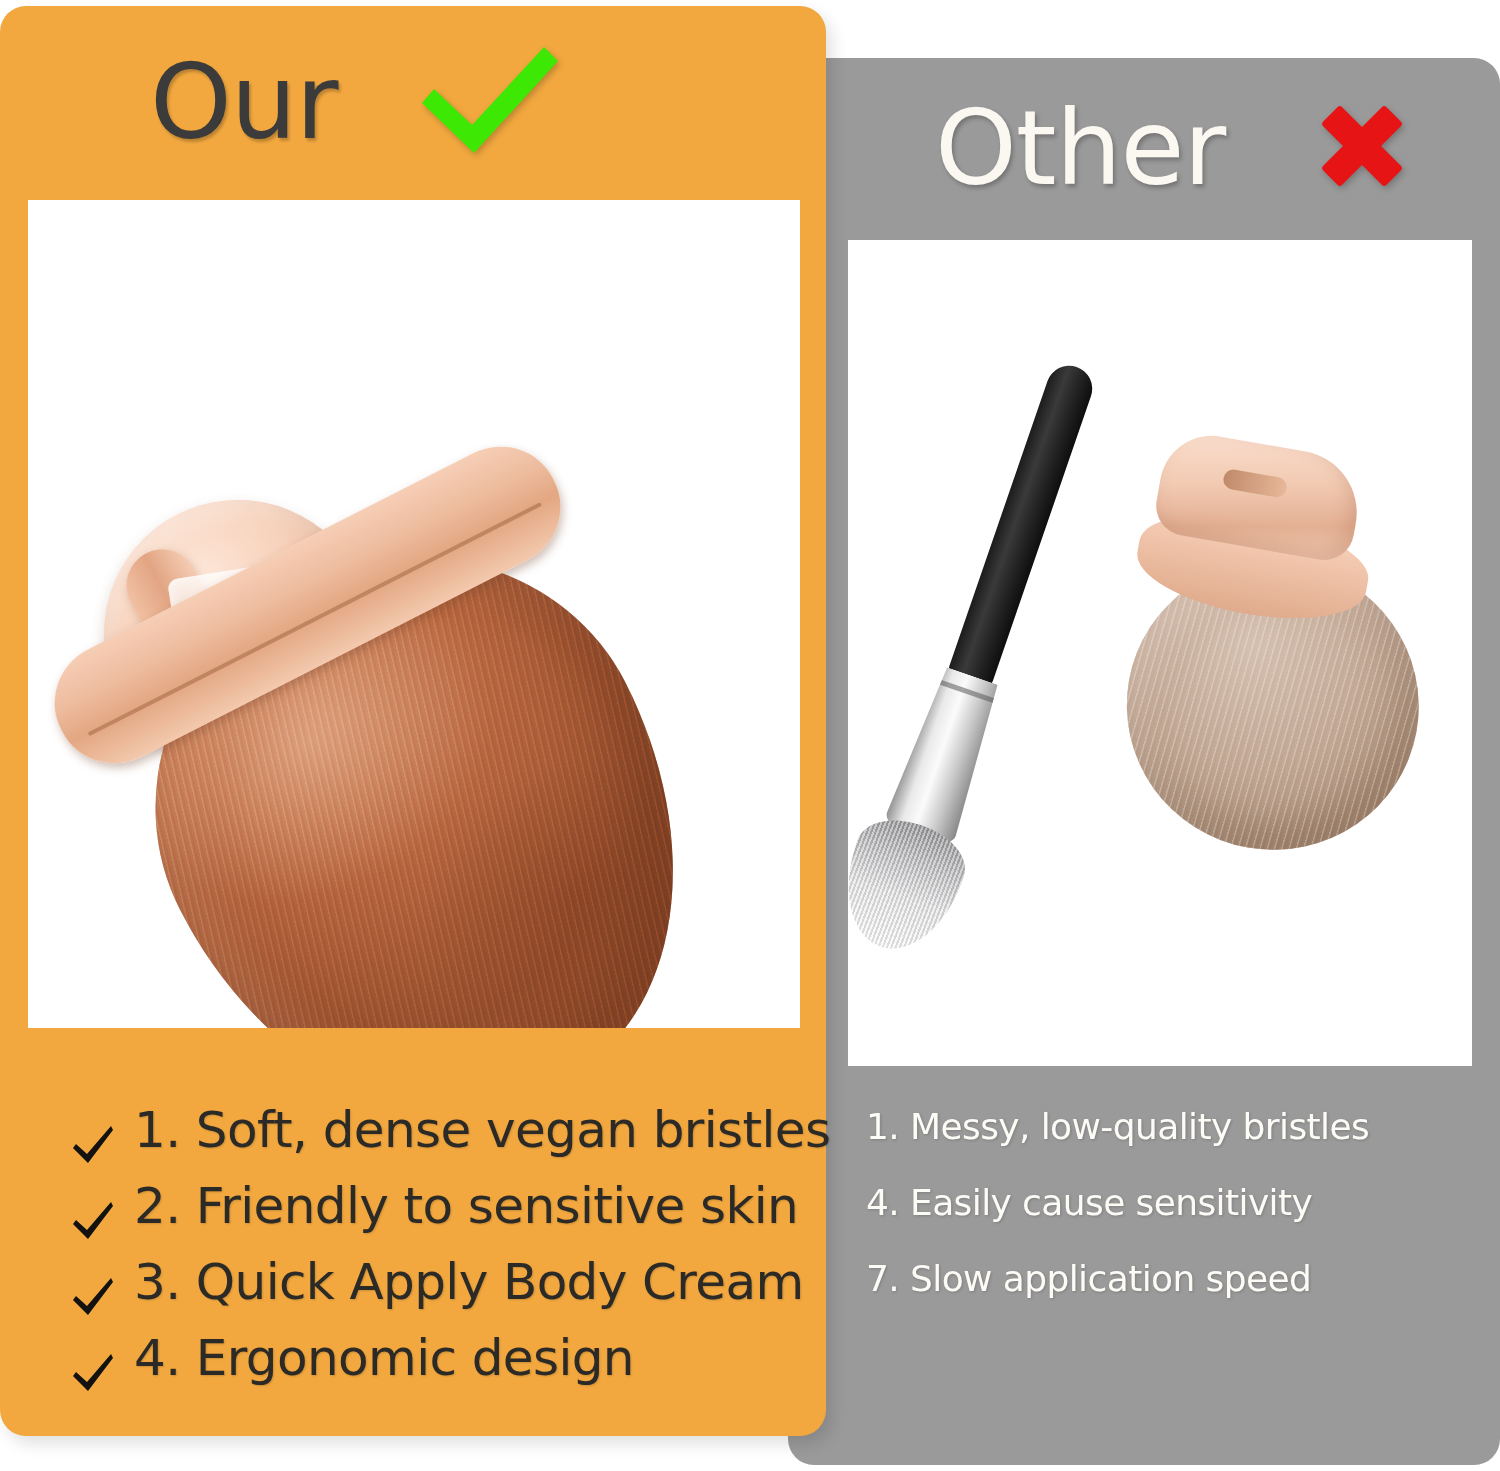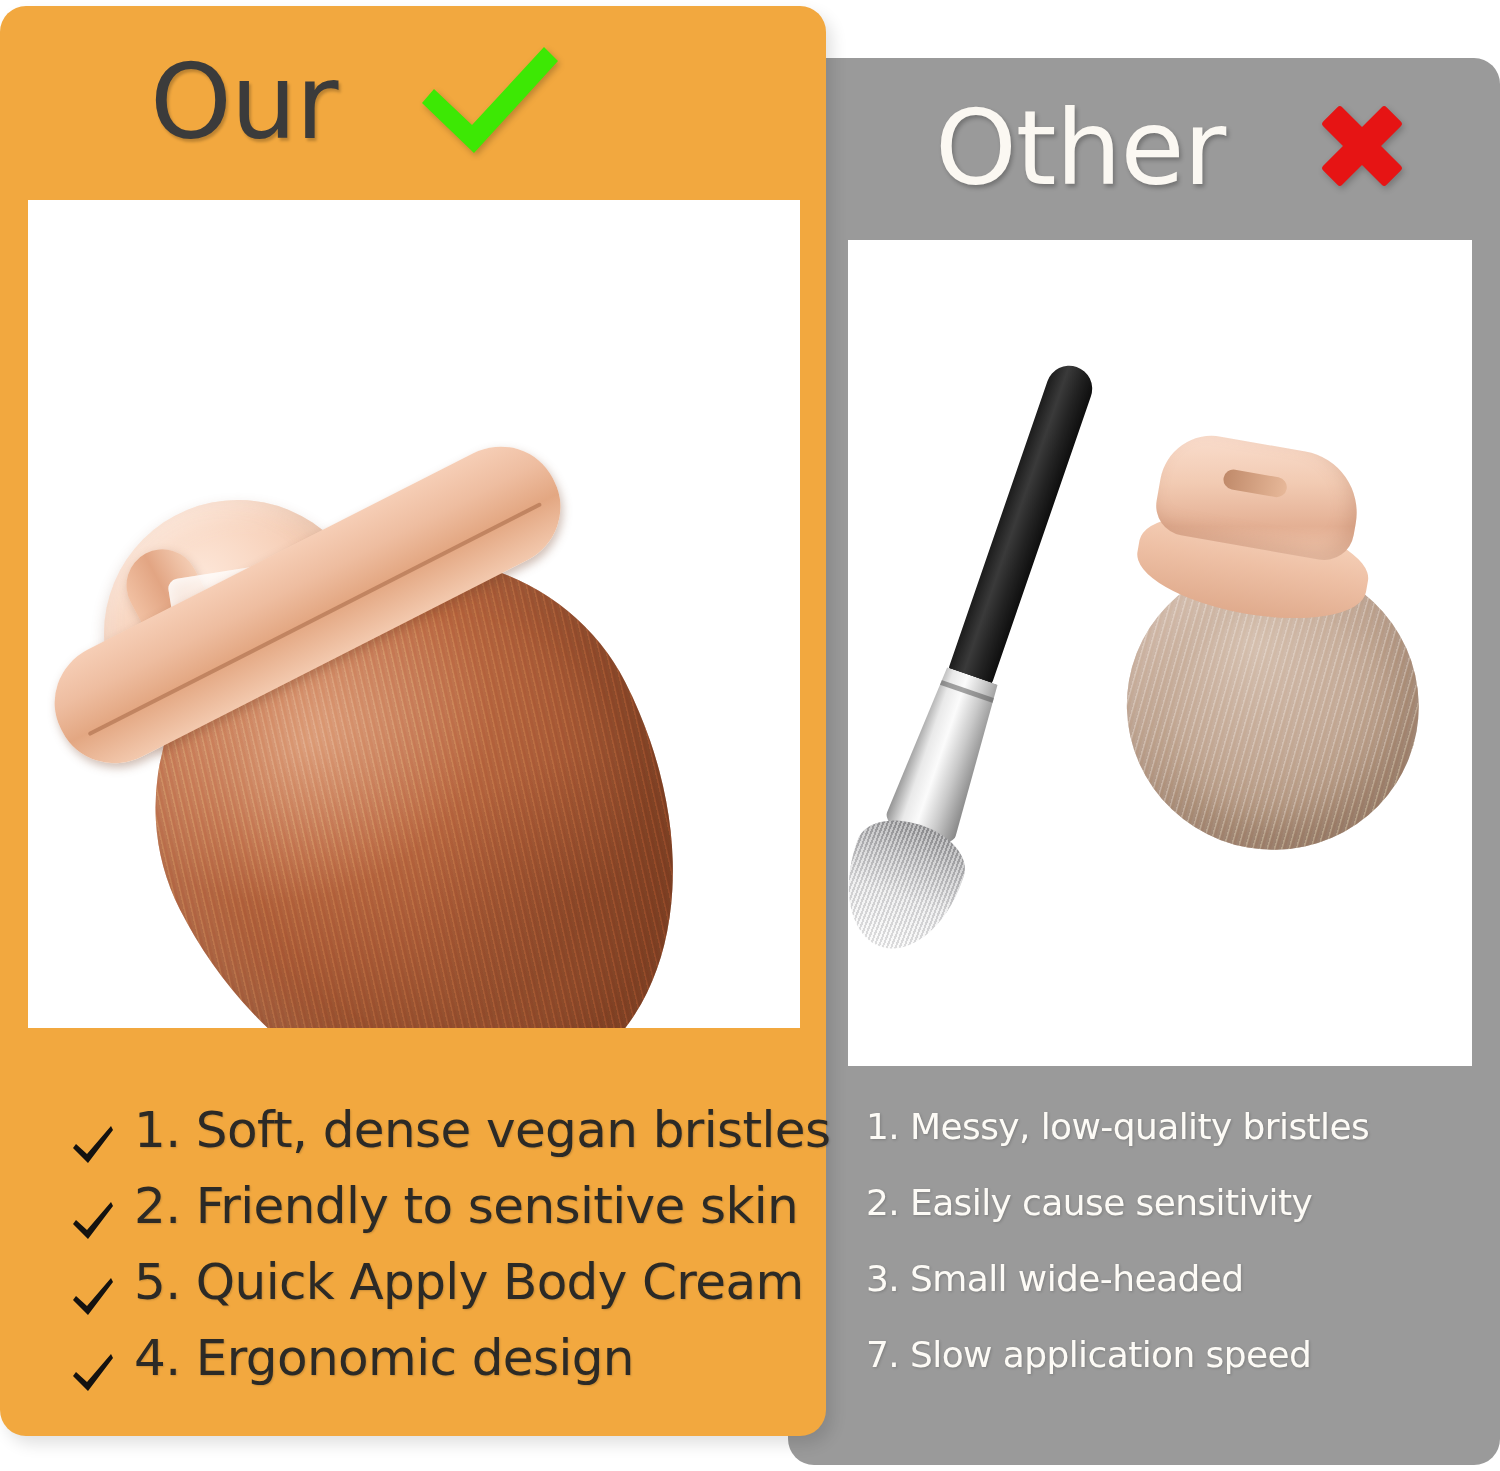--- a/index.html
+++ b/index.html
@@ -405,24 +405,21 @@
           </g>
         </svg>
       </span>
     </div>
 
     <ul class="feature-list" id="other-list" style="left:78px; top:1050px;">
       <li class="feature-item">
         <span class="feature-text">1. Messy, low-quality bristles</span>
       </li>
       <li class="feature-item">
-        <span class="feature-text">2.  Easily cause sensitivity</span>
-      </li>
-      <li class="feature-item">
-        <span class="feature-text">3. Small wide-headed</span>
+        <span class="feature-text">4.  Easily cause sensitivity</span>
       </li>
       <li class="feature-item">
         <span class="feature-text">7. Slow application speed</span>
       </li>
     </ul>
   </div>
 
   <div class="photo-plate" id="other-photo">
 
     <div class="art" id="other-brush1" style="left:80px; top:124px;">
@@ -467,21 +464,21 @@
           </svg>
         </span>
         <span class="feature-text">2. Friendly to sensitive skin</span>
       </li>
       <li class="feature-item">
         <span class="tick">
           <svg width="46" height="46" viewBox="0 0 46 46">
             <path d="M3 26 L6 22 L17 32 L41 4 L43 8 L18 41 Z" fill="#141210"></path>
           </svg>
         </span>
-        <span class="feature-text">5. Quick Apply Body Cream</span>
+        <span class="feature-text">3. Quick Apply Body Cream</span>
       </li>
       <li class="feature-item">
         <span class="tick">
           <svg width="46" height="46" viewBox="0 0 46 46">
             <path d="M3 26 L6 22 L17 32 L41 4 L43 8 L18 41 Z" fill="#141210"></path>
           </svg>
         </span>
         <span class="feature-text">4. Ergonomic design</span>
       </li>
     </ul>

